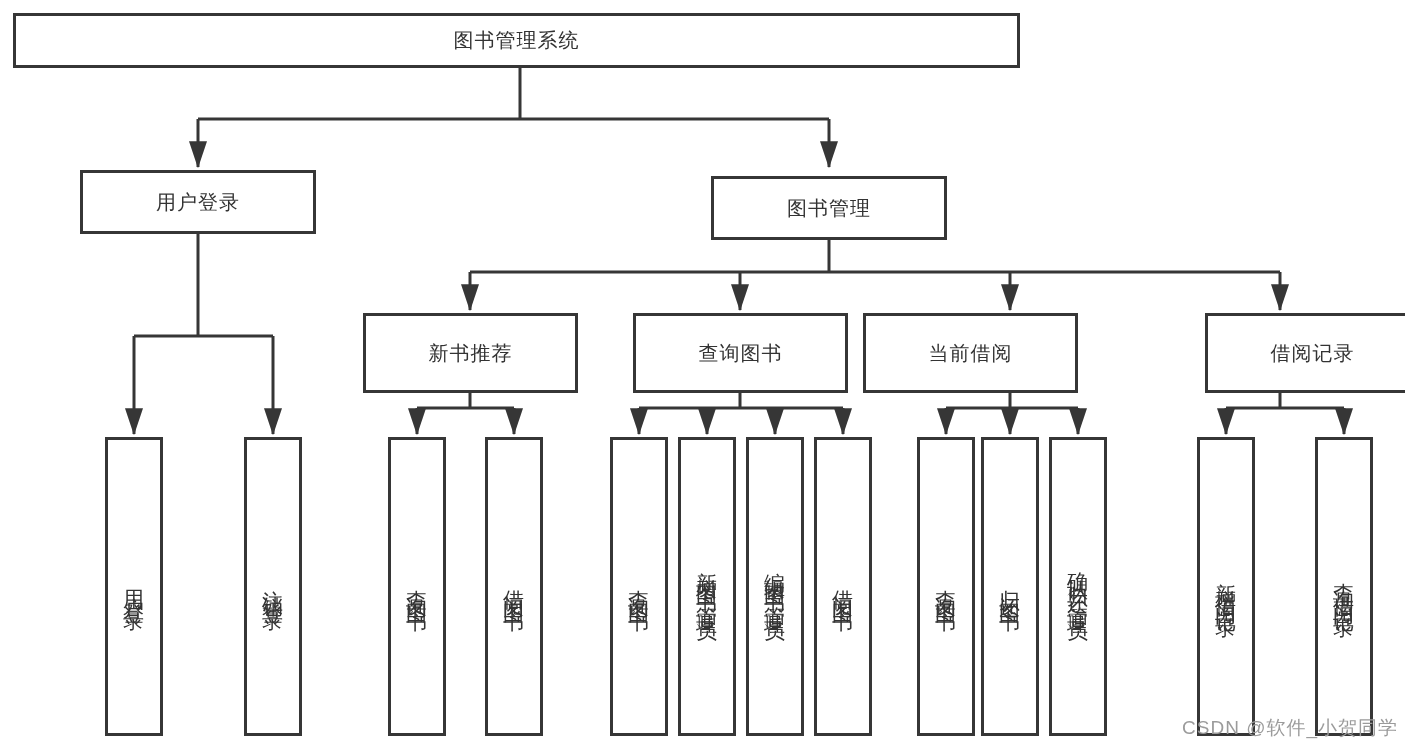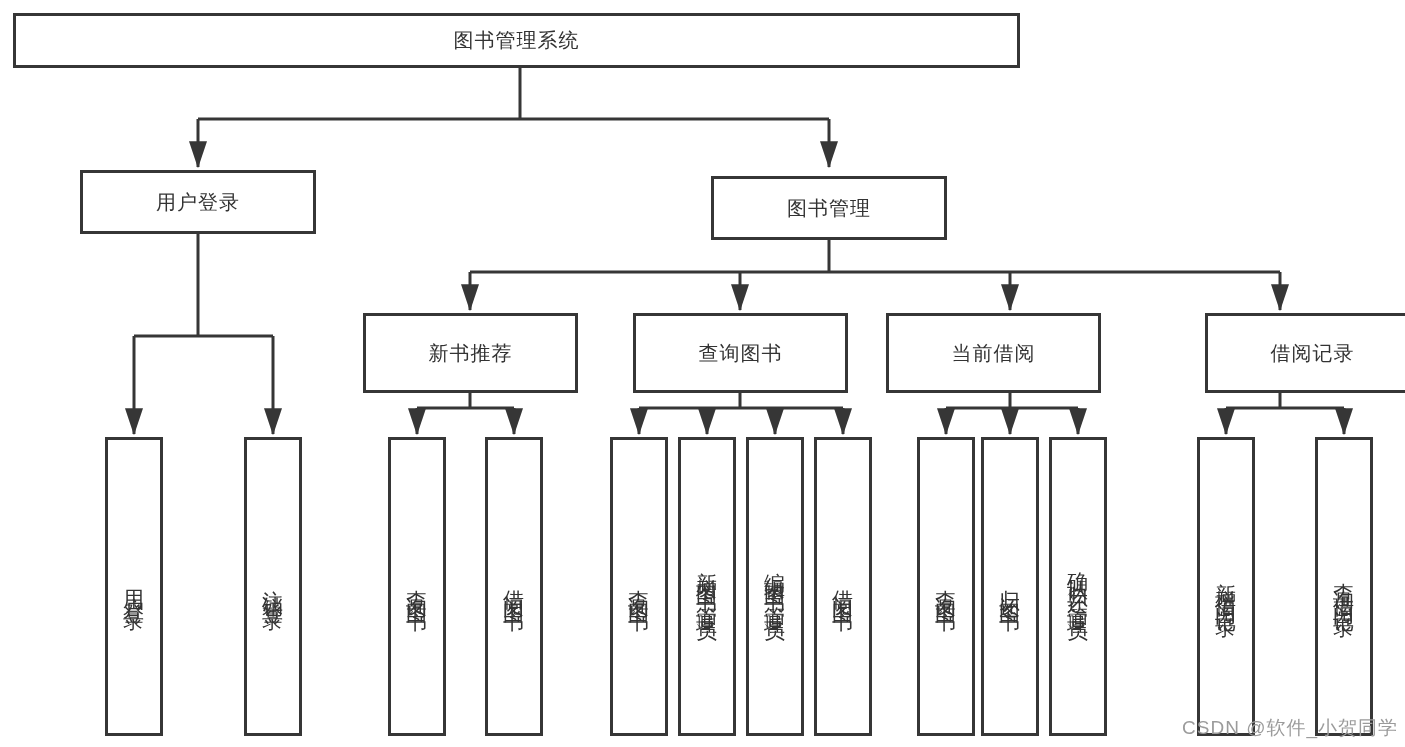--- a/index.html
+++ b/index.html
@@ -14,21 +14,21 @@
     position:absolute;box-sizing:border-box;
     border:3px solid #363636;background:#ffffff;
     display:flex;align-items:center;justify-content:center;
     font-size:20px;letter-spacing:1px;color:#333333;
   }
   
   .b-root{left:13px;top:13px;width:1007px;height:55px;}
   .b-l2a{left:80px;top:170px;width:236px;height:64px;}
   .b-l2b{left:711px;top:176px;width:236px;height:64px;}
   .b-l3{top:313px;width:215px;height:80px;}
-  .b-l3a{left:363px;} .b-l3b{left:633px;} .b-l3c{left:886px;} .b-l3d{left:1173px;margin-left:32px;}
+  .b-l3a{left:363px;} .b-l3b{left:633px;} .b-l3c{left:863px;} .b-l3d{left:1173px;margin-left:32px;}
   
   .leaf{top:437px;width:58px;height:299px;}
   .leaf span{
     writing-mode:vertical-rl;text-orientation:mixed;
     font-size:21px;letter-spacing:7px;line-height:1;white-space:nowrap;
   }
   .lf1{left:105px;}  .lf2{left:244px;}
   .lf3{left:388px;}  .lf4{left:485px;}
   .lf5{left:610px;}  .lf6{left:678px;}  .lf7{left:746px;}  .lf8{left:814px;}
   .lf9{left:917px;}  .lf10{left:981px;} .lf11{left:1049px;}

